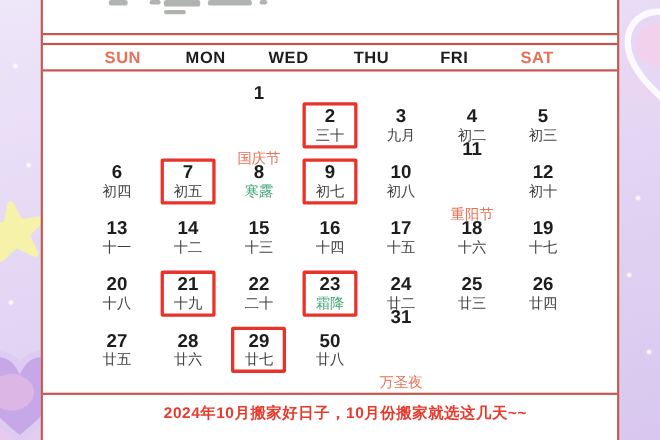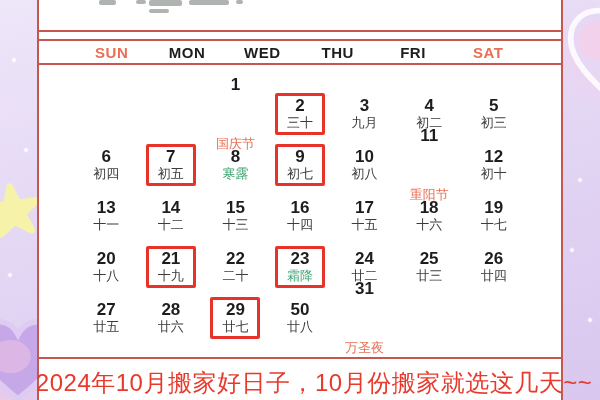--- a/index.html
+++ b/index.html
@@ -72,21 +72,21 @@
   }
   .sub.festival{color:var(--festival,#e96f55);margin-top:42px;}
   .sub.solar_term{color:var(--solar-term,#3fa474);}
   .banner{
     position:absolute;left:0;right:0;top:357px;bottom:0;
     border-top:2px solid var(--border-red,#c4574f);
     display:flex;justify-content:center;
     padding-top:8px;box-sizing:border-box;
   }
   .banner span{
-    font-size:24px;font-weight:normal;letter-spacing:.5px;
+    font-size:14px;font-weight:bold;letter-spacing:.5px;
     color:var(--banner-text,#e73a2c);white-space:nowrap;margin-left:28px;
   }
 </style>
 </head>
 <body>
 
 <div class="stage">
 
   <svg class="deco" style="left:-14px;top:182px;width:54px;height:56px;transform:rotate(-8deg);" viewBox="0 0 100 100">
     <path d="M50 6 L61 38 L96 38 L68 59 L79 92 L50 72 L21 92 L32 59 L4 38 L39 38 Z" fill="#f6f2a9" stroke="#f6f2a9" stroke-width="12" stroke-linejoin="round"></path>

